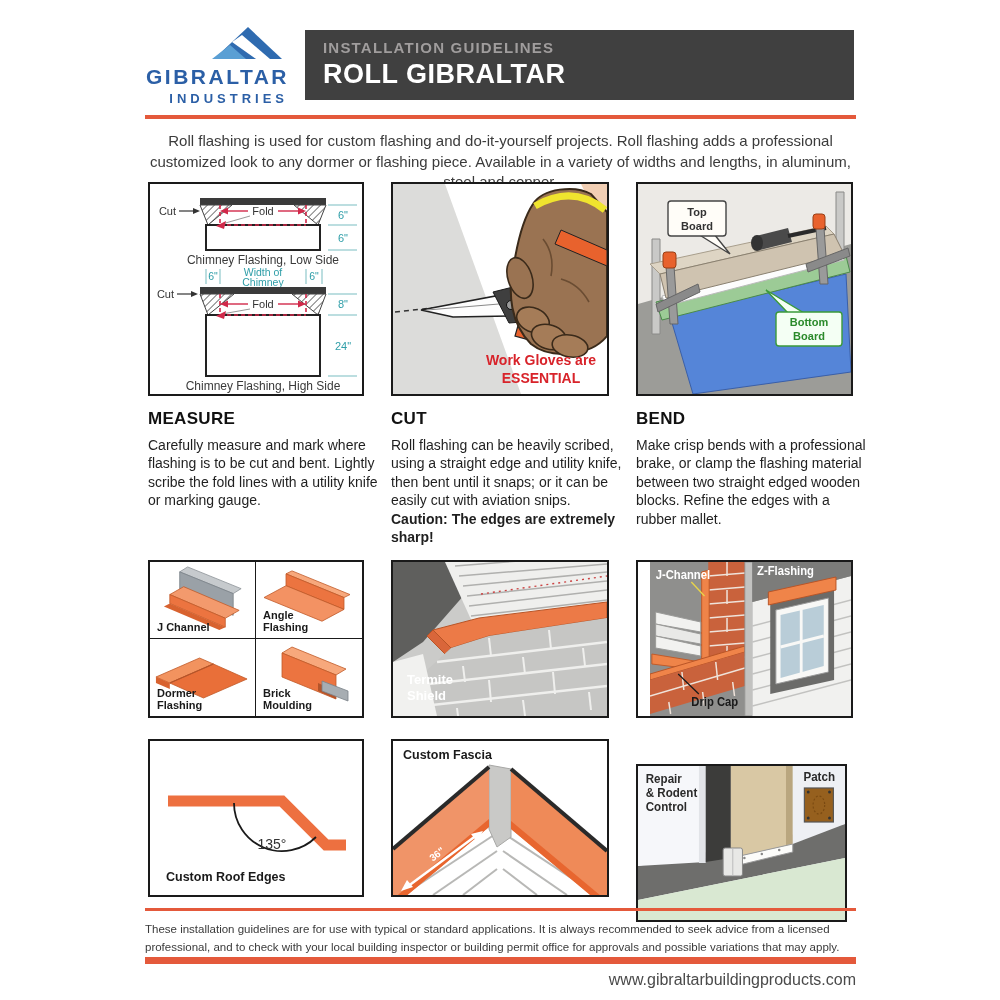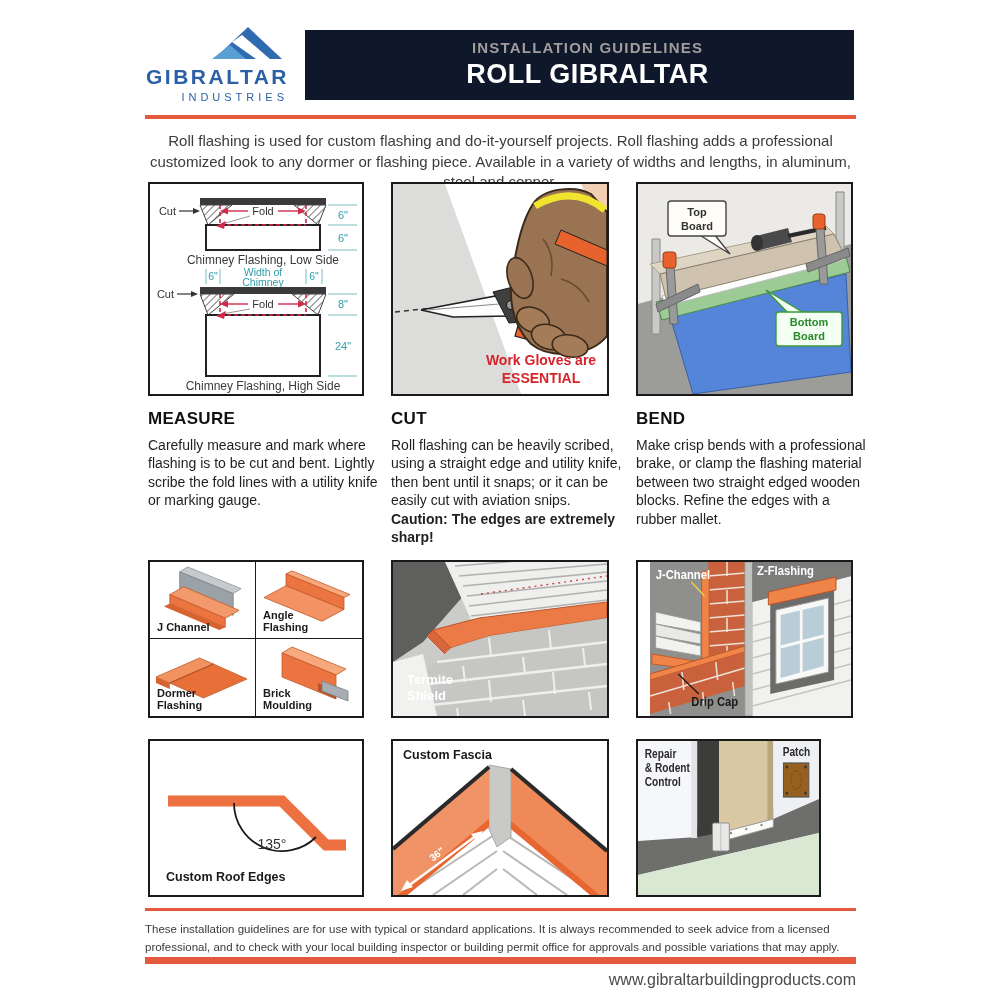--- a/index.html
+++ b/index.html
@@ -2,39 +2,39 @@
 <html><head>
 <meta charset="utf-8">
 <style>
   html,body{margin:0;padding:0;background:#fff;}
   .page{position:relative;width:1000px;height:1000px;background:#ffffff;
         font-family:"Liberation Sans",sans-serif;color:#1f1f1f;overflow:hidden;}
   .abs{position:absolute;}
   
   .logo{left:146px;top:26px;width:142px;text-align:right;}
   .brand{color:#2b5fa6;font-weight:bold;font-size:21px;letter-spacing:2.5px;line-height:1;}
-  .brand-sub{color:#2b5fa6;font-weight:normal;font-size:11px;letter-spacing:4px;margin-top:4px;}
-  .titlebar{left:305px;top:30px;width:549px;height:70px;background:#0f172a;
-            box-sizing:border-box;padding:9px 2px 0 18px;text-align:center;}
+  .brand-sub{color:#2b5fa6;font-weight:bold;font-size:13px;letter-spacing:4px;margin-top:4px;}
+  .titlebar{left:305px;top:30px;width:549px;height:70px;background:#404040;
+            box-sizing:border-box;padding:9px 2px 0 18px;}
   .eyebrow{color:#a09d9d;font-weight:bold;font-size:15px;letter-spacing:1.2px;}
   .bigtitle{color:#ffffff;font-weight:bold;font-size:27px;letter-spacing:.5px;margin-top:3px;}
   .rule{background:#e4593b;}
   .rule-top{left:145px;top:115px;width:711px;height:4px;}
   .intro{left:145px;top:131px;width:711px;font-size:15px;line-height:1.38;text-align:center;color:#3b3b3b;}
   
   .panel{border:2px solid #1a1a1a;background:#fff;box-sizing:border-box;}
   .p1{left:148px;top:182px;width:216px;height:214px;}
   .p2{left:391px;top:182px;width:218px;height:214px;text-align:right;}
   .p3{left:636px;top:182px;width:217px;height:214px;}
   .p4{left:148px;top:560px;width:216px;height:158px;}
   .p5{left:391px;top:560px;width:218px;height:158px;}
   .p6{left:636px;top:560px;width:217px;height:158px;padding-left:12px;}
   .p7{left:148px;top:739px;width:216px;height:158px;}
   .p8{left:391px;top:739px;width:218px;height:158px;}
-  .p9{left:636px;top:739px;width:185px;height:158px;}
+  .p9{left:636px;top:764px;width:211px;height:158px;}
   .panel svg{display:block;width:100%;height:100%;}
   svg text{font-family:"Liberation Sans",sans-serif;}
   
   .step{width:232px;}
   .t1{left:148px;top:409px;}
   .t2{left:391px;top:409px;width:236px;}
   .t3{left:636px;top:409px;}
   .step h3{margin:0 0 7px 0;font-size:17px;letter-spacing:.3px;color:#111;}
   .step p{margin:0;font-size:14px;line-height:1.32;color:#1f1f1f;}
   

